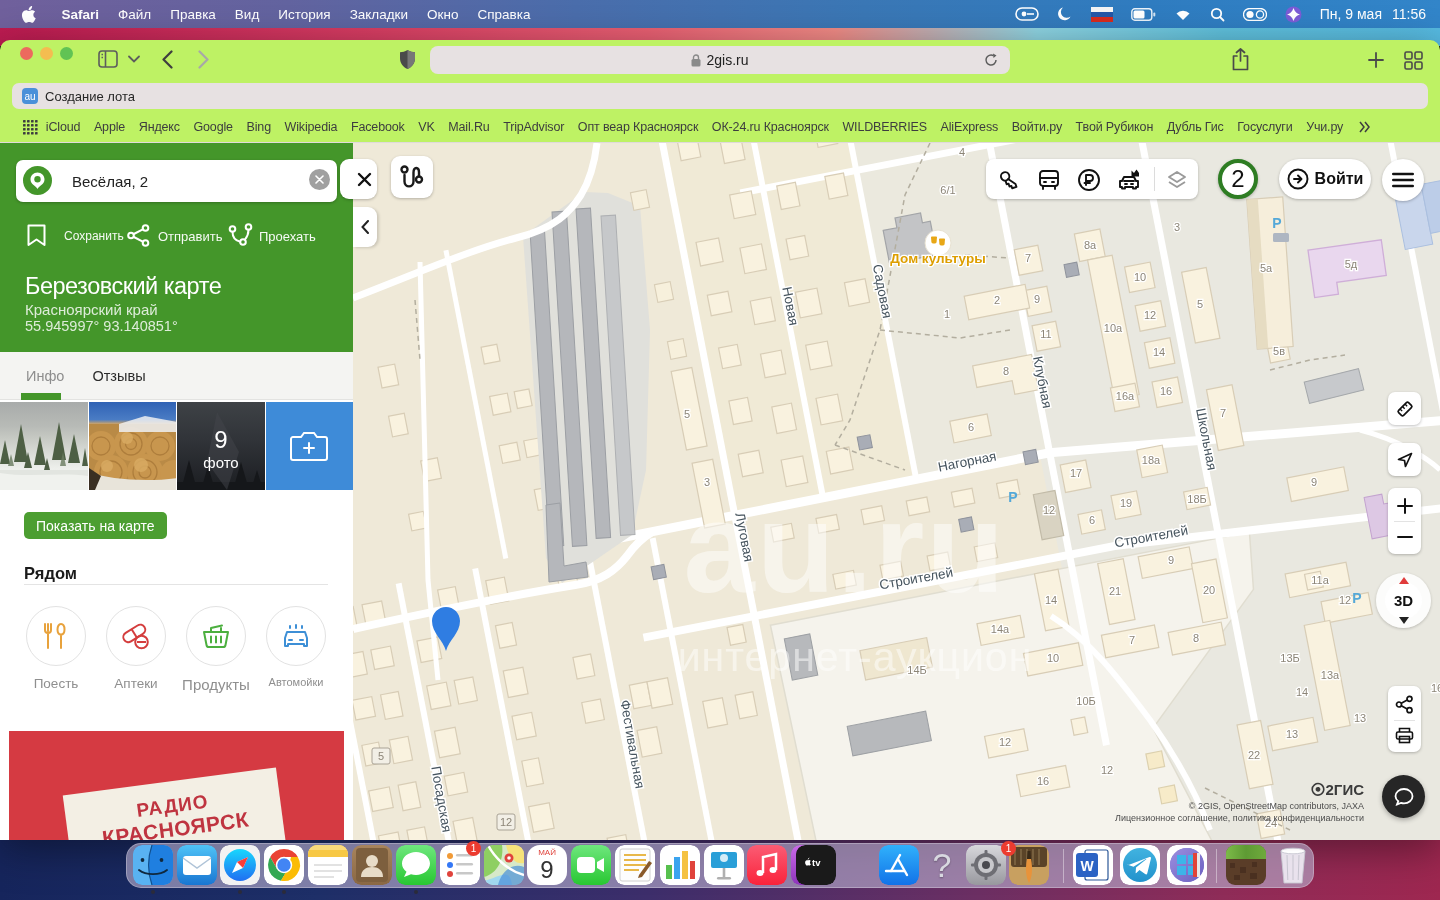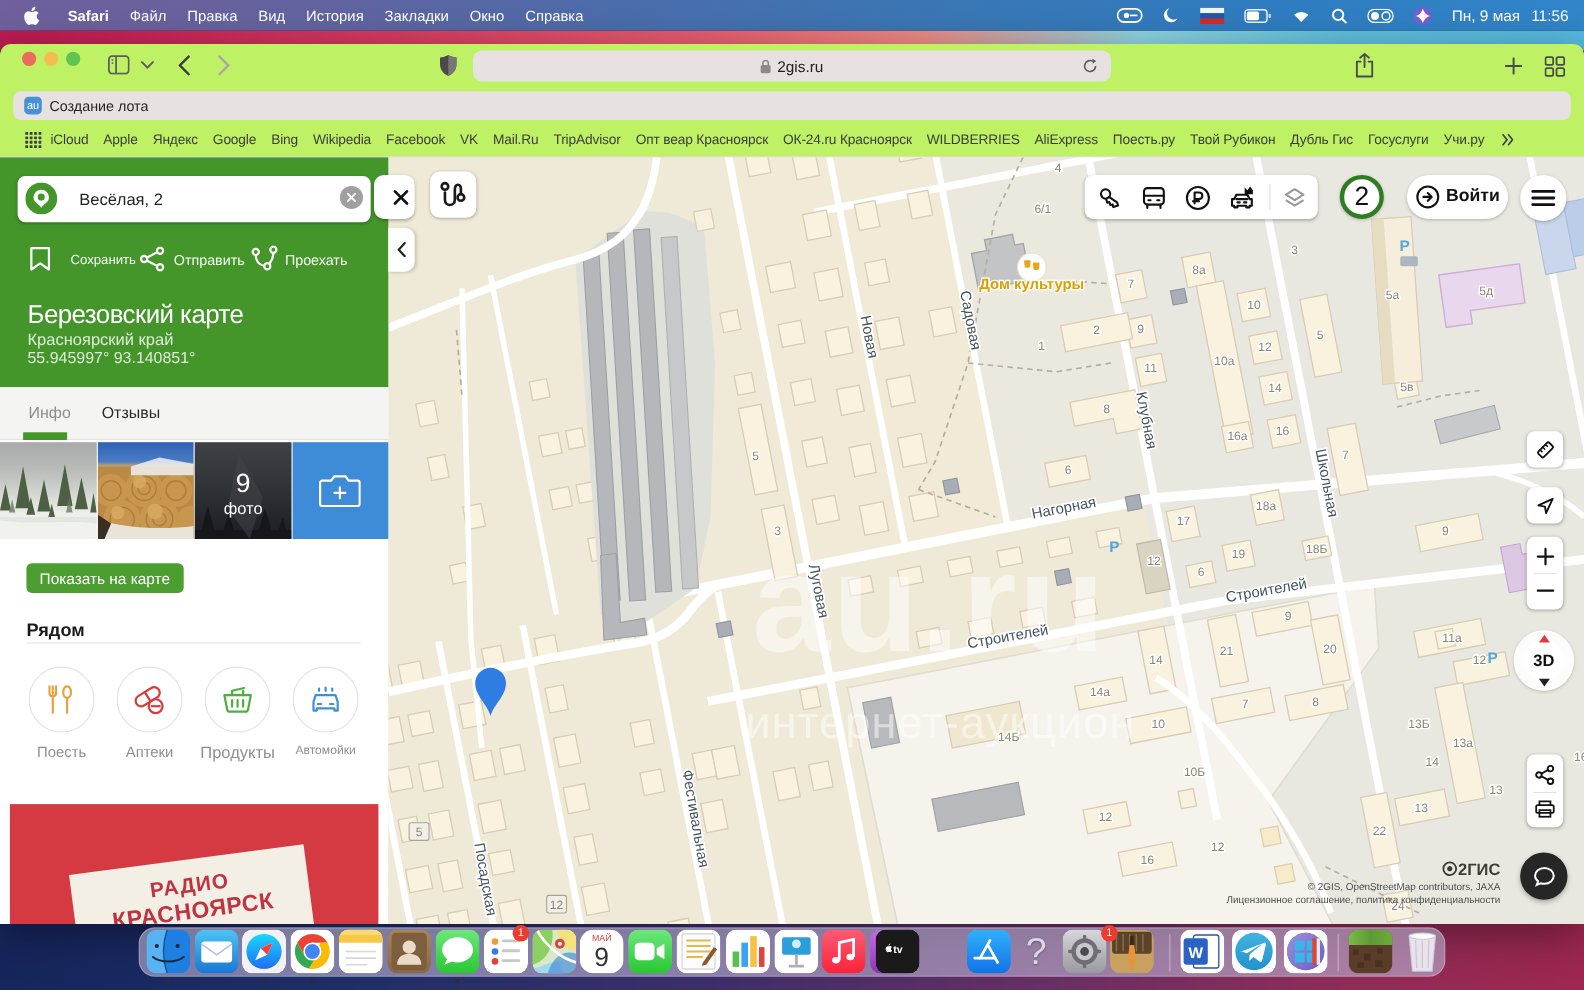--- a/index.html
+++ b/index.html
@@ -178,21 +178,21 @@
 <span>Bing</span>
 <span>Wikipedia</span>
 <span>Facebook</span>
 <span>VK</span>
 <span>Mail.Ru</span>
 <span>TripAdvisor</span>
 <span>Опт веар Красноярск</span>
 <span>ОК-24.ru Красноярск</span>
 <span>WILDBERRIES</span>
 <span>AliExpress</span>
-<span>Поесть.ру</span>
+<span>Войти.ру</span>
 <span>Твой Рубикон</span>
 <span>Дубль Гис</span>
 <span>Госуслуги</span>
 <span>Учи.ру</span>
 <svg width="12" height="12" viewBox="0 0 12 12" style="margin-left:8px">
         <path d="M2,1 L6,6 L2,11 M7,1 L11,6 L7,11" fill="none" stroke="#3d3d3f" stroke-width="1.5"></path>
       </svg>
 </div>
 <div class="abs" style="left:0;top:103px;width:1440px;height:697px;overflow:hidden">
 <svg width="1087" height="697" viewBox="353 143 1087 697" style="position:absolute;left:353px;top:0px;display:block">

